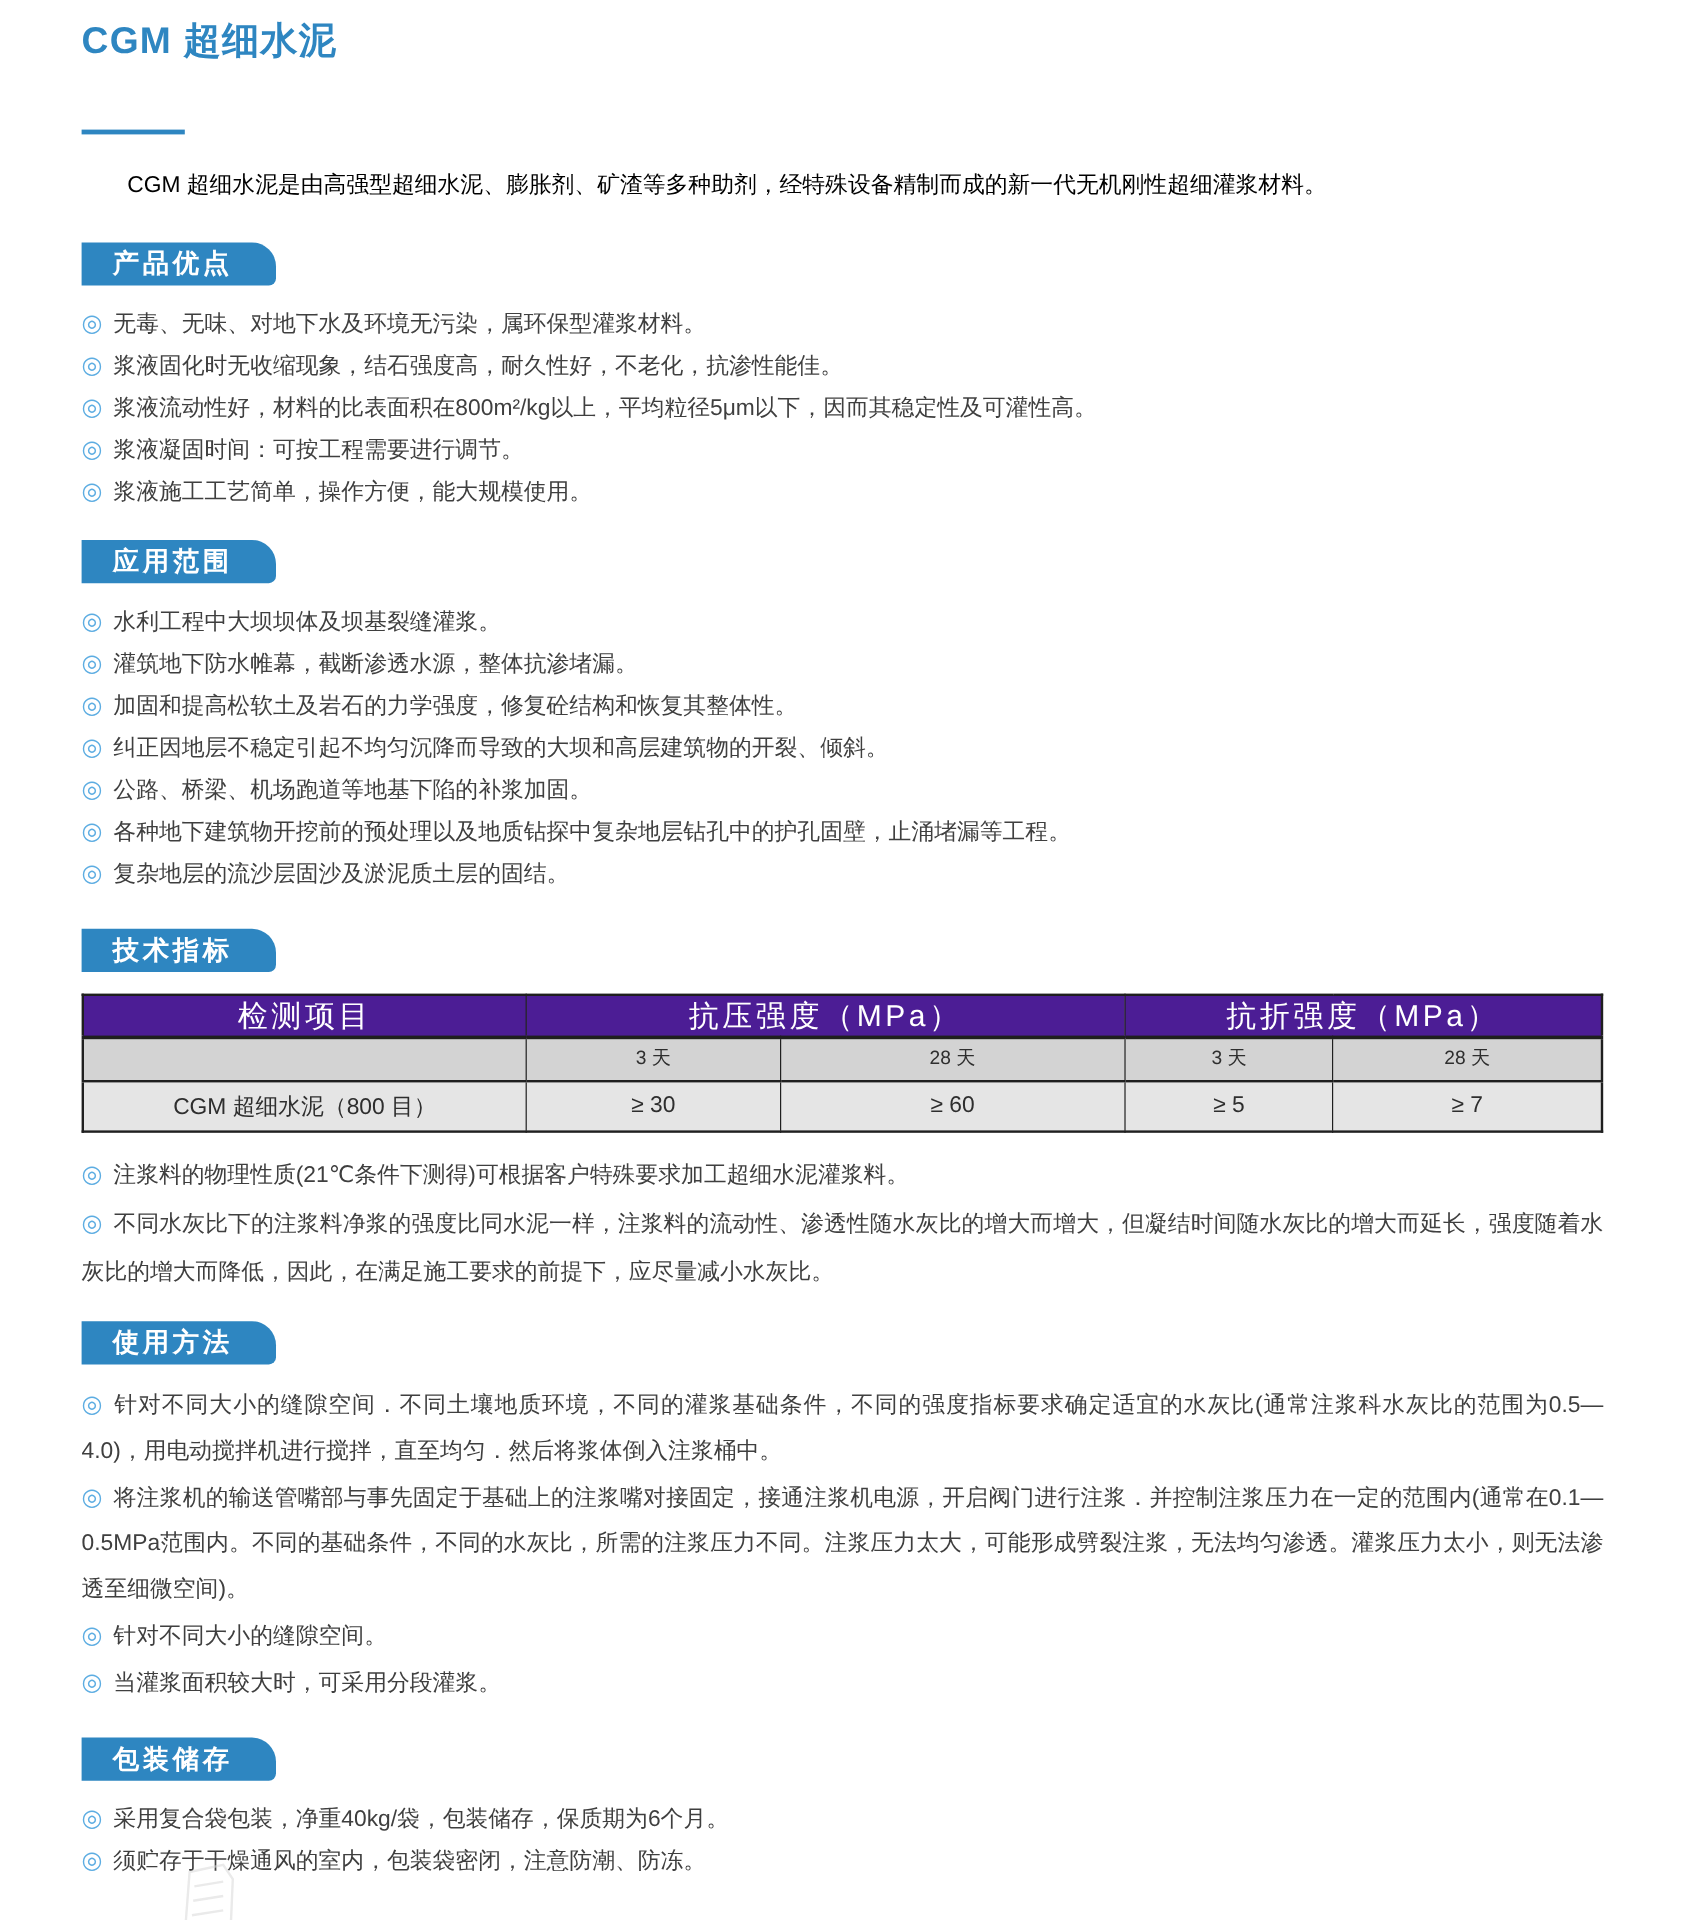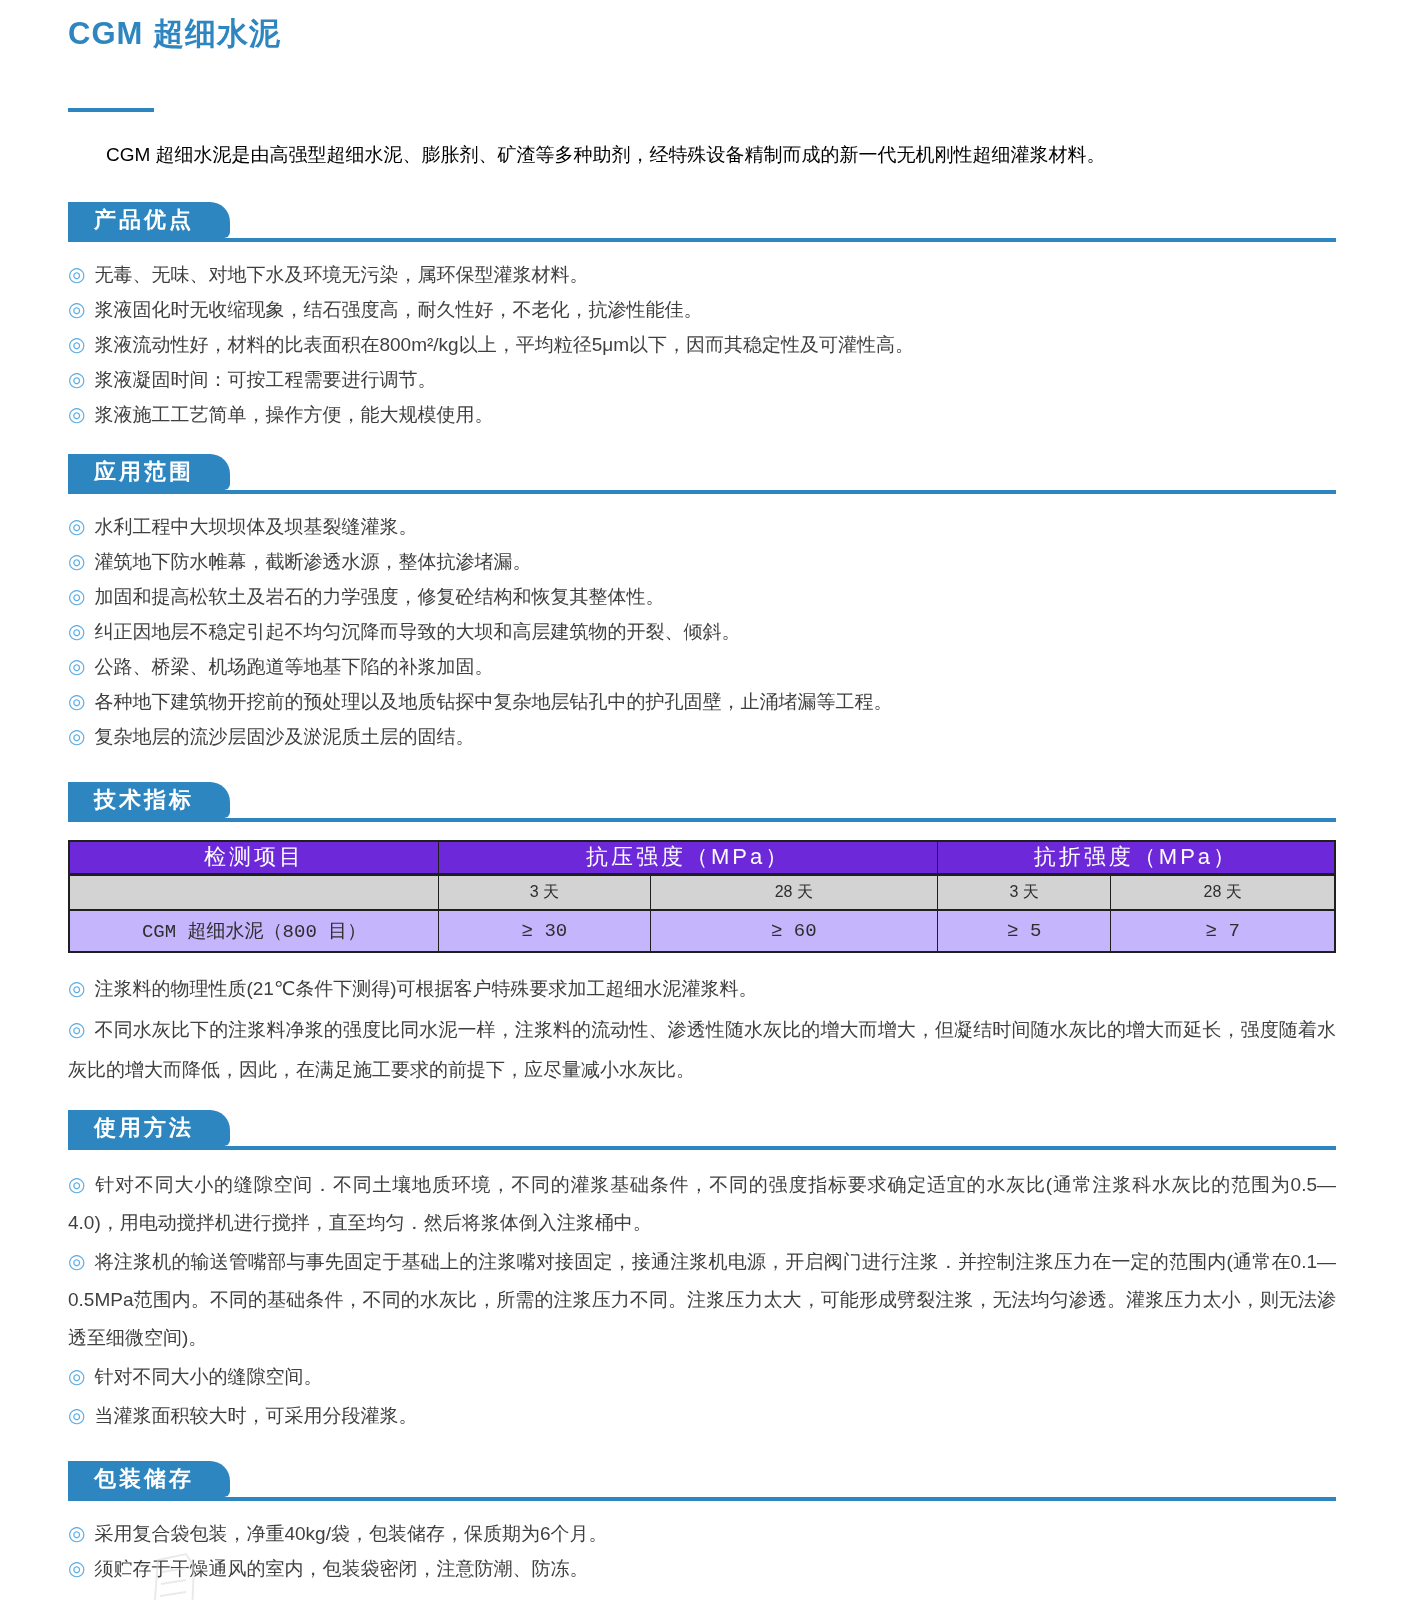--- a/index.html
+++ b/index.html
@@ -33,21 +33,21 @@
   .intro {
     margin: 30px 0 0 0;
     font-size: 19px;
     line-height: 26px;
     color: #000000;
     text-indent: 2em;
   }
 
   
   .section { margin-top: 0; }
-  .sec-header { display: flex; flex-direction: column; }
+  .sec-header { display: flex; flex-direction: row; }
   .sec-tab {
     align-self: flex-start;
     background: #2e86c1;
     color: #ffffff;
     font-size: 22px;
     font-weight: bold;
     letter-spacing: 3px;
     line-height: 26px;
     padding: 5px 36px 5px 26px;
     border-radius: 0 20px 6px 0;
@@ -84,40 +84,39 @@
     margin-top: 18px;
     border: 2px solid #1f1f1f;
   }
   .spec-table th, .spec-table td {
     border: 1px solid #1f1f1f;
     text-align: center;
     font-weight: normal;
     padding: 0;
   }
   .row-head th {
-    background: #6d28d9;
+    background: #4c1d95;
     color: #ffffff;
-    font-size: 22px;
+    font-size: 25px;
     letter-spacing: 3px;
     height: 33px;
     border-bottom: 3px solid #1f1f1f;
   }
   .row-sub td {
     background: #d3d3d3;
     color: #2e2e2e;
     font-size: 16px;
     height: 36px;
     border-bottom: 2px solid #1f1f1f;
   }
   .row-data td {
-    background: #c4b5fd;
+    background: #e5e5e5;
     color: #2e2e2e;
     font-size: 19px;
     height: 42px;
-    font-family: Liberation Mono, monospace;
   }
 
   
   .watermark {
     position: absolute;
     left: 128px; top: 1552px;
     opacity: 0.55;
   }
 </style>
 </head>

